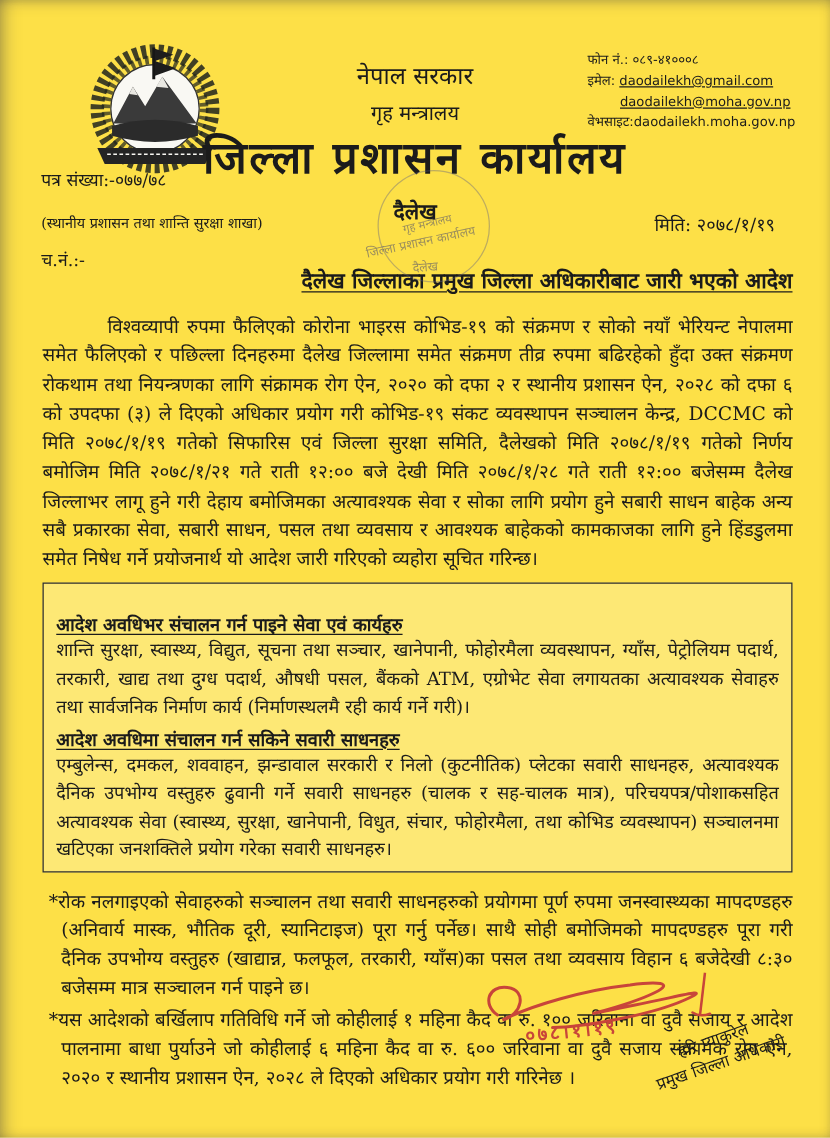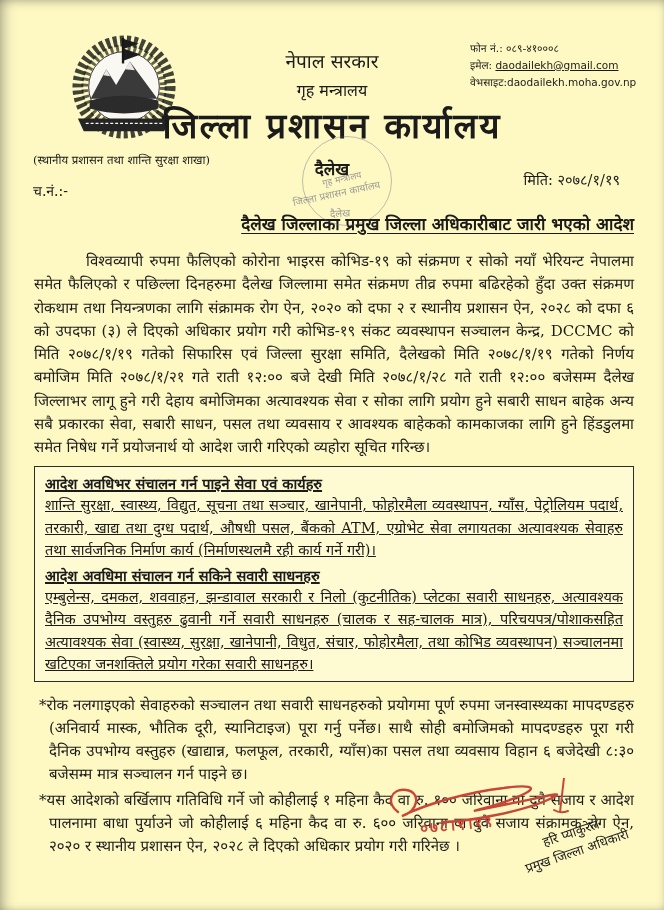--- a/index.html
+++ b/index.html
@@ -4,21 +4,21 @@
 <style>
   html,body{margin:0;padding:0;}
   body{
     width:664px;height:910px;
     background:#e8e7e3;
     font-family:"DejaVu Serif","Liberation Serif",serif;
     color:#1b1b1b;
   }
   .page{
     position:relative;width:664px;height:910px;overflow:hidden;
-    background:#fef9c3;
+    background:#fde047;
     box-shadow:inset 10px 0 14px -8px rgba(70,70,70,.5),
                inset -5px 0 10px -7px rgba(70,70,70,.3),
                inset 0 9px 12px -9px rgba(70,70,70,.4),
                inset 0 -6px 10px -8px rgba(70,70,70,.3);
   }
   
   .emblem{position:absolute;left:60px;top:34px;}
   .gov-block{position:absolute;left:0;right:0;top:52px;text-align:center;line-height:1;}
   .gov-line1{font-size:19px;}
   .gov-line2{font-size:16px;margin-top:12px;}
@@ -43,21 +43,21 @@
   .meta-left{position:absolute;left:33px;top:137px;line-height:1.25;}
   .meta-ref{font-size:14px;}
   .meta-section{font-size:11.5px;margin-top:16px;}
   .meta-ch{font-size:14px;margin-top:16px;}
   .date-right{position:absolute;right:44px;top:169px;font-size:14.5px;}
   
   .content{position:absolute;left:34px;right:30px;top:212px;}
   .order-title{margin:0 0 15px;text-align:right;font-size:17px;font-weight:bold;
                text-decoration:underline;text-underline-offset:3px;}
   .body-par{margin:0;font-size:15px;line-height:1.55;text-align:justify;text-indent:52px;}
-  .rule-box{border:1.5px solid #2d2d2d;margin-top:7px;padding:3px 10px 5px;background:rgba(255,255,255,.25);text-decoration:underline;}
+  .rule-box{border:1.5px solid #2d2d2d;margin-top:7px;padding:19px 10px 5px;background:rgba(255,255,255,.25);}
   .rule-box h3{margin:3px 0 1px;font-size:14.5px;font-weight:bold;
                text-decoration:underline;text-underline-offset:2px;}
   .rule-box p{margin:0;font-size:14.5px;line-height:1.55;text-align:justify;}
   .note{margin:0;font-size:15px;line-height:1.55;text-align:justify;
         padding-left:15px;text-indent:-10px;}
   .note-1{margin-top:12px;}
   .note-2{margin-top:2px;}
   
   .sig-block{position:absolute;right:26px;top:778px;width:270px;height:130px;z-index:4;}
   .sig-scribble{position:absolute;left:0;top:0;}
@@ -87,35 +87,37 @@
   </div>
 
   <div class="gov-block">
     <div class="gov-line1">नेपाल सरकार</div>
     <div class="gov-line2">गृह मन्त्रालय</div>
   </div>
 
   <div class="contact">
     <div class="c-line">फोन नं.: ०८९-४१०००८</div>
     <div class="c-line"><span>इमेल:</span> <span class="c-em">daodailekh@gmail.com</span></div>
+    <div class="c-line"><span class="c-em2">daodailekh@moha.gov.np</span></div>
     <div class="c-line">वेभसाइट:daodailekh.moha.gov.np</div>
   </div>
 
   <h1 class="office-title">जिल्ला प्रशासन कार्यालय</h1>
 
   <div class="stamp">
     <div class="stamp-circle"></div>
     <div class="stamp-line stamp-l1">गृह मन्त्रालय</div>
     <div class="stamp-line stamp-l2">जिल्ला प्रशासन कार्यालय</div>
     <div class="stamp-line stamp-l3">दैलेख</div>
   </div>
 
   <div class="office-loc">दैलेख</div>
 
   <div class="meta-left">
+    <div class="meta-ref">पत्र संख्या:-०७७/७८</div>
     <div class="meta-section">(स्थानीय प्रशासन तथा शान्ति सुरक्षा शाखा)</div>
     <div class="meta-ch">च.नं.:-</div>
   </div>
 
   <div class="date-right">मिति: २०७८/१/१९</div>
 
   <div class="content">
     <h2 class="order-title">दैलेख जिल्लाका प्रमुख जिल्ला अधिकारीबाट जारी भएको आदेश</h2>
 
     <p class="body-par">विश्वव्यापी रुपमा फैलिएको कोरोना भाइरस कोभिड-१९ को संक्रमण र सोको नयाँ भेरियन्ट नेपालमा समेत फैलिएको र पछिल्ला दिनहरुमा दैलेख जिल्लामा समेत संक्रमण तीव्र रुपमा बढिरहेको हुँदा उक्त संक्रमण रोकथाम तथा नियन्त्रणका लागि संक्रामक रोग ऐन, २०२० को दफा २ र स्थानीय प्रशासन ऐन, २०२८ को दफा ६ को उपदफा (३) ले दिएको अधिकार प्रयोग गरी कोभिड-१९ संकट व्यवस्थापन सञ्चालन केन्द्र, DCCMC को मिति २०७८/१/१९ गतेको सिफारिस एवं जिल्ला सुरक्षा समिति, दैलेखको मिति २०७८/१/१९ गतेको निर्णय बमोजिम मिति २०७८/१/२१ गते राती १२:०० बजे देखी मिति २०७८/१/२८ गते राती १२:०० बजेसम्म दैलेख जिल्लाभर लागू हुने गरी देहाय बमोजिमका अत्यावश्यक सेवा र सोका लागि प्रयोग हुने सबारी साधन बाहेक अन्य सबै प्रकारका सेवा, सबारी साधन, पसल तथा व्यवसाय र आवश्यक बाहेकको कामकाजका लागि हुने हिंडडुलमा समेत निषेध गर्ने प्रयोजनार्थ यो आदेश जारी गरिएको व्यहोरा सूचित गरिन्छ।</p>

